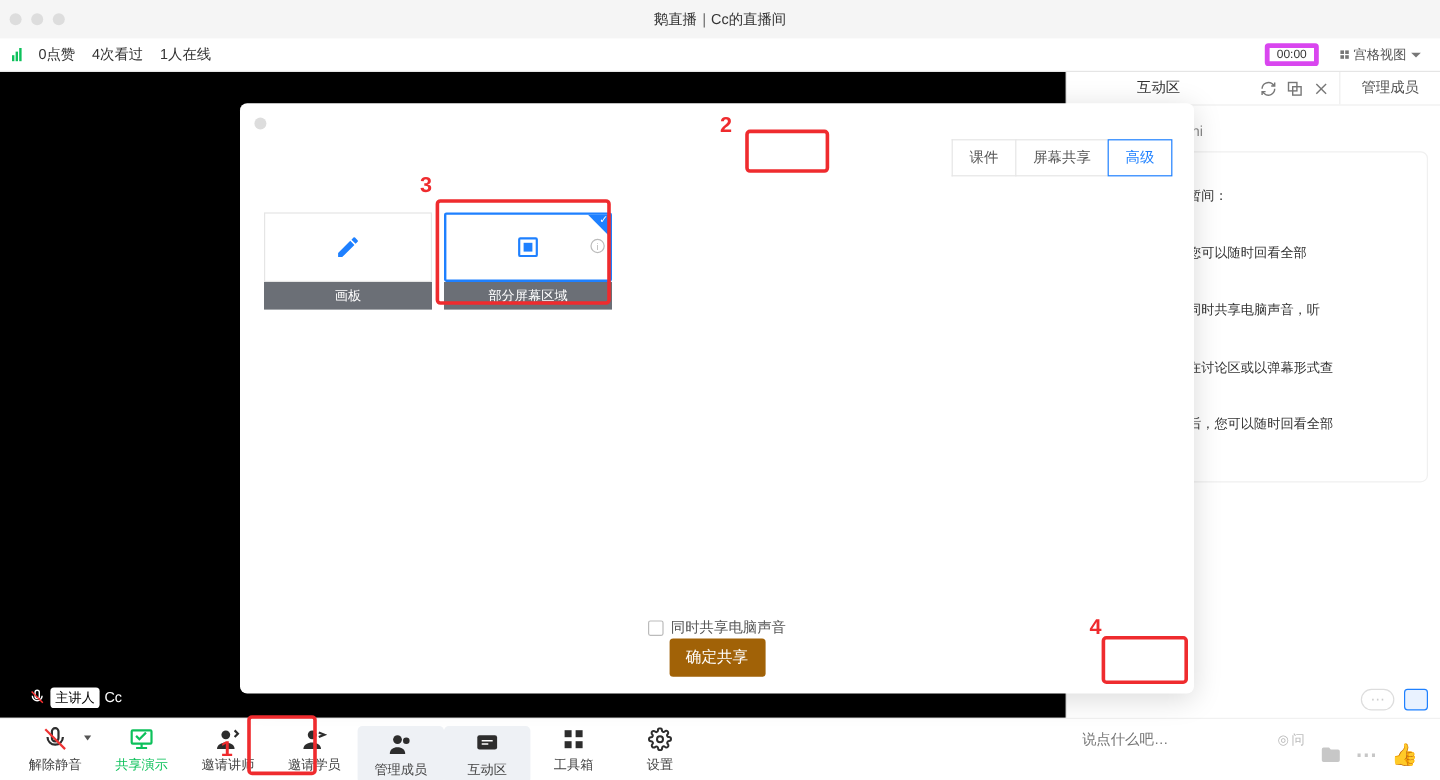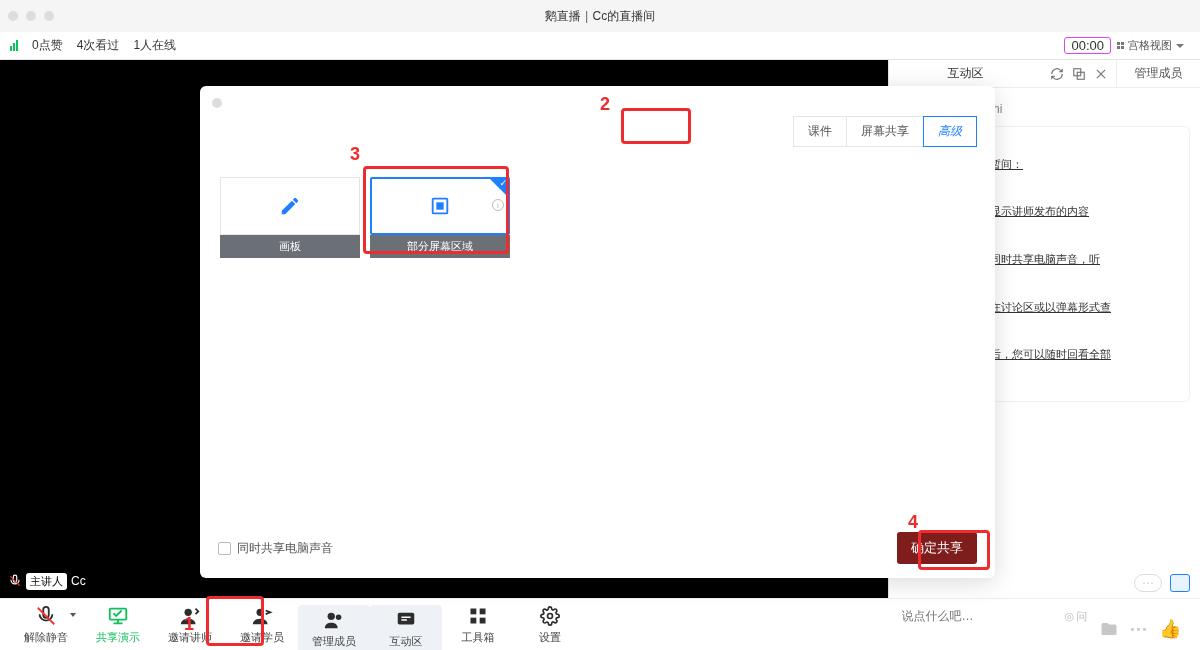--- a/index.html
+++ b/index.html
@@ -10,33 +10,33 @@
 .traffic-lights { display: flex; gap: 8px; }
 .traffic-light { width: 10px; height: 10px; border-radius: 50%; background: #ddd; }
 .window-title { position: absolute; left: 50%; transform: translateX(-50%); font-size: 12px; color: #333; }
 
 
 .top-bar { height: 28px; border-bottom: 1px solid #e5e5e5; display: flex; align-items: center; padding: 0 10px; font-size: 12px; color: #333; }
 .top-bar .stats { display: flex; gap: 14px; align-items: center; }
 .signal-icon { display: inline-flex; gap: 1px; align-items: flex-end; }
 .signal-icon span { width: 2px; background: #0dc15b; display: inline-block; }
 .top-bar .spacer { flex: 1; }
-.top-bar .clock { border: 1px solid #d946ef; border-radius: 3px; padding: 0 6px; font-size: 13px; margin-right: 0; }
+.top-bar .clock { border: 4px solid #d946ef; border-radius: 3px; padding: 0 6px; font-size: 10px; margin-right: 12px; }
 .view-select { display: flex; align-items: center; gap: 4px; font-size: 11px; color: #555; padding: 0 6px; }
 .grid-icon { display: inline-grid; grid-template-columns: 3px 3px; grid-template-rows: 3px 3px; gap: 1px; }
 .grid-icon span { background: #777; }
 .chev-down { width: 0; height: 0; border-left: 4px solid transparent; border-right: 4px solid transparent; border-top: 4px solid #777; }
 
 
 .main-layout { display: flex; height: calc(100% - 24px - 28px - 60px); }
 .stage { flex: 1; background: #000; position: relative; }
 .sidebar { width: 312px; background: #fff; border-left: 1px solid #e5e5e5; display: flex; flex-direction: column; }
 
 
-.stage-footer { position: absolute; bottom: 0; left: 0; right: 0; height: 34px; display: flex; align-items: center; padding: 0 8px; color: #fff; font-size: 12px; }
+.stage-footer { position: absolute; bottom: 0; left: 0; right: 0; height: 34px; display: flex; align-items: center; padding: 0 24px; color: #fff; font-size: 12px; }
 .mic-icon-small { width: 14px; height: 14px; }
 .presenter-label { background: #fff; color: #000; font-size: 11px; padding: 1px 4px; border-radius: 3px; margin: 0 4px; }
 
 
 .side-header { height: 28px; border-bottom: 1px solid #eee; display: flex; align-items: center; }
 .side-title { flex: 1; text-align: center; font-size: 12px; color: #333; font-weight: 500; }
 .side-actions { display: flex; gap: 8px; padding: 0 8px; align-items: center; }
 .side-action { width: 14px; height: 14px; cursor: pointer; color: #777; }
 .manage-tab { width: 84px; text-align: center; font-size: 12px; color: #555; border-left: 1px solid #eee; height: 100%; display:flex;align-items:center;justify-content:center; }
 
@@ -50,36 +50,36 @@
 .side-input { height: 40px; border-top: 1px solid #eee; display: flex; align-items: flex-start; padding: 0 10px; gap: 8px; font-size: 12px; color: #bbb; }
 .side-input input { flex: 1; border: none; outline: none; font-size: 12px; }
 .input-btn { display:flex;align-items:center;gap:2px;color:#bbb;font-size:11px;}
 .thumbs-up { color: #ffb84d; font-size: 18px; }
 
 
 .dialog { position: absolute; left: 200px; top: 86px; right: 205px; bottom: 72px; background: #fff; border-radius: 6px; box-shadow: 0 4px 24px rgba(0,0,0,.15); display: flex; flex-direction: column; padding: 12px 18px 14px 18px; z-index: 10; }
 .dialog .dot { width: 10px; height: 10px; background: #ddd; border-radius: 50%; position:absolute; left:12px; top:12px; }
 .dialog-tabs { display: flex; justify-content: flex-end; margin: 18px 0 30px; }
 .dialog-tab { border: 1px solid #e5e5e5; padding: 6px 14px; font-size: 12px; color: #555; cursor: pointer; background: #fff; }
-.dialog-tab.active { color: #1e80ff; border-color: #1e80ff; font-style: italic; }
+.dialog-tab.active { color: #1e80ff; border-color: #1e80ff; }
 .dialog-tab:not(:last-child) { border-right: none; }
 .dialog-options { display: flex; gap: 10px; padding: 0 2px; }
 .opt-card { width: 140px; }
 .opt-card .opt-body { height: 58px; border: 1px solid #e5e5e5; display: flex; align-items: center; justify-content: center; background: #fff; position: relative; }
 .opt-card.selected .opt-body { border: 2px solid #1e80ff; border-radius: 2px; }
 .opt-card .opt-label { background: #6b6f76; color: #fff; font-size: 11px; text-align: center; padding: 4px 0; }
 .opt-card .check-corner { position:absolute; top:0; right:0; width:0;height:0;border-top:18px solid #1e80ff;border-left:18px solid transparent;}
 .opt-card .check-corner::after{content:"✓";position:absolute;top:-19px;right:1px;color:#fff;font-size:9px;}
 .opt-card .info-dot { position:absolute;top:4px;right:4px;width:12px;height:12px;border:1px solid #bbb;border-radius:50%;font-size:8px;color:#bbb;display:flex;align-items:center;justify-content:center;}
 .opt-card.selected .info-dot { right: 4px; top: 20px; }
 
-.dialog-footer { margin-top: auto; display: flex; align-items: center; justify-content: space-between; }
+.dialog-footer { margin-top: auto; display: flex; align-items: center; justify-content: space-between; flex-direction: column; }
 .chk-row { display: flex; align-items: center; gap: 6px; font-size: 12px; color: #555; }
 .chk-box { width: 13px; height: 13px; border: 1px solid #bbb; border-radius: 2px; }
-.confirm-btn { background: #7f1d1d; color: #fff; border: none; font-size: 13px; padding: 7px 14px; border-radius: 3px; cursor: pointer; }
+.confirm-btn { background: #a16207; color: #fff; border: none; font-size: 13px; padding: 7px 14px; border-radius: 3px; cursor: pointer; }
 
 
 .bottom-bar { height: 60px; background: #fff; border-top: 1px solid #eee; display: flex; align-items: center; padding: 0 10px; }
 .ctrl { width: 72px; display: flex; flex-direction: column; align-items: center; gap: 3px; font-size: 11px; color: #444; cursor: pointer; position: relative; }
 .ctrl .ic { width: 26px; height: 22px; display: flex; align-items: center; justify-content: center; font-size: 18px; color: #2d2d2d; }
 .ctrl .caret { position: absolute; right: 6px; top: 8px; width: 0; height: 0; border-left: 3px solid transparent; border-right: 3px solid transparent; border-top: 4px solid #555; }
 .ctrl.active { color: #0dc15b; }
 .ctrl.active .ic { color: #0dc15b; }
 .ctrl.hi { background:#eef1f5; border-radius:4px; padding:4px 0;}
 .ctrls { display: flex; gap: 0; }
@@ -165,23 +165,23 @@
 
     <div class="msg-stream">
       <div class="user-row">
         <span class="avatar">
             <svg width="12" height="12" viewBox="0 0 24 24" fill="currentColor">
               <path d="M9 18V5l10 6.5z"></path>
             </svg>
           </span>
         <span style="color:#888">sdfds手2ceshi</span>
       </div>
-      <div class="msg-bubble" style="white-space:pre-line;padding-left:90px;text-indent:-0px;text-decoration:underline;">
+      <div class="msg-bubble" style="white-space:pre-line;padding-left:90px;text-indent:-0px;">
         <p>暂间：</p>
-        <p>显示讲师发布的内容</p>
+        <p>您可以随时回看全部</p>
         <p>同时共享电脑声音，听</p>
         <p>在讨论区或以弹幕形式查</p>
         <p>后，您可以随时回看全部</p>
       </div>
     </div>
 
     <div style="display:flex;align-items:center;gap:8px;padding:0 10px 6px;justify-content:flex-end;">
       <span style="width:28px;height:18px;border:1px solid #ddd;border-radius:12px;display:flex;align-items:center;justify-content:center;color:#ccc;font-size:12px;">⋯</span>
       <span style="width:20px;height:18px;border:1px solid #1e80ff;border-radius:3px;background:#e9f2ff;"></span>
     </div>

